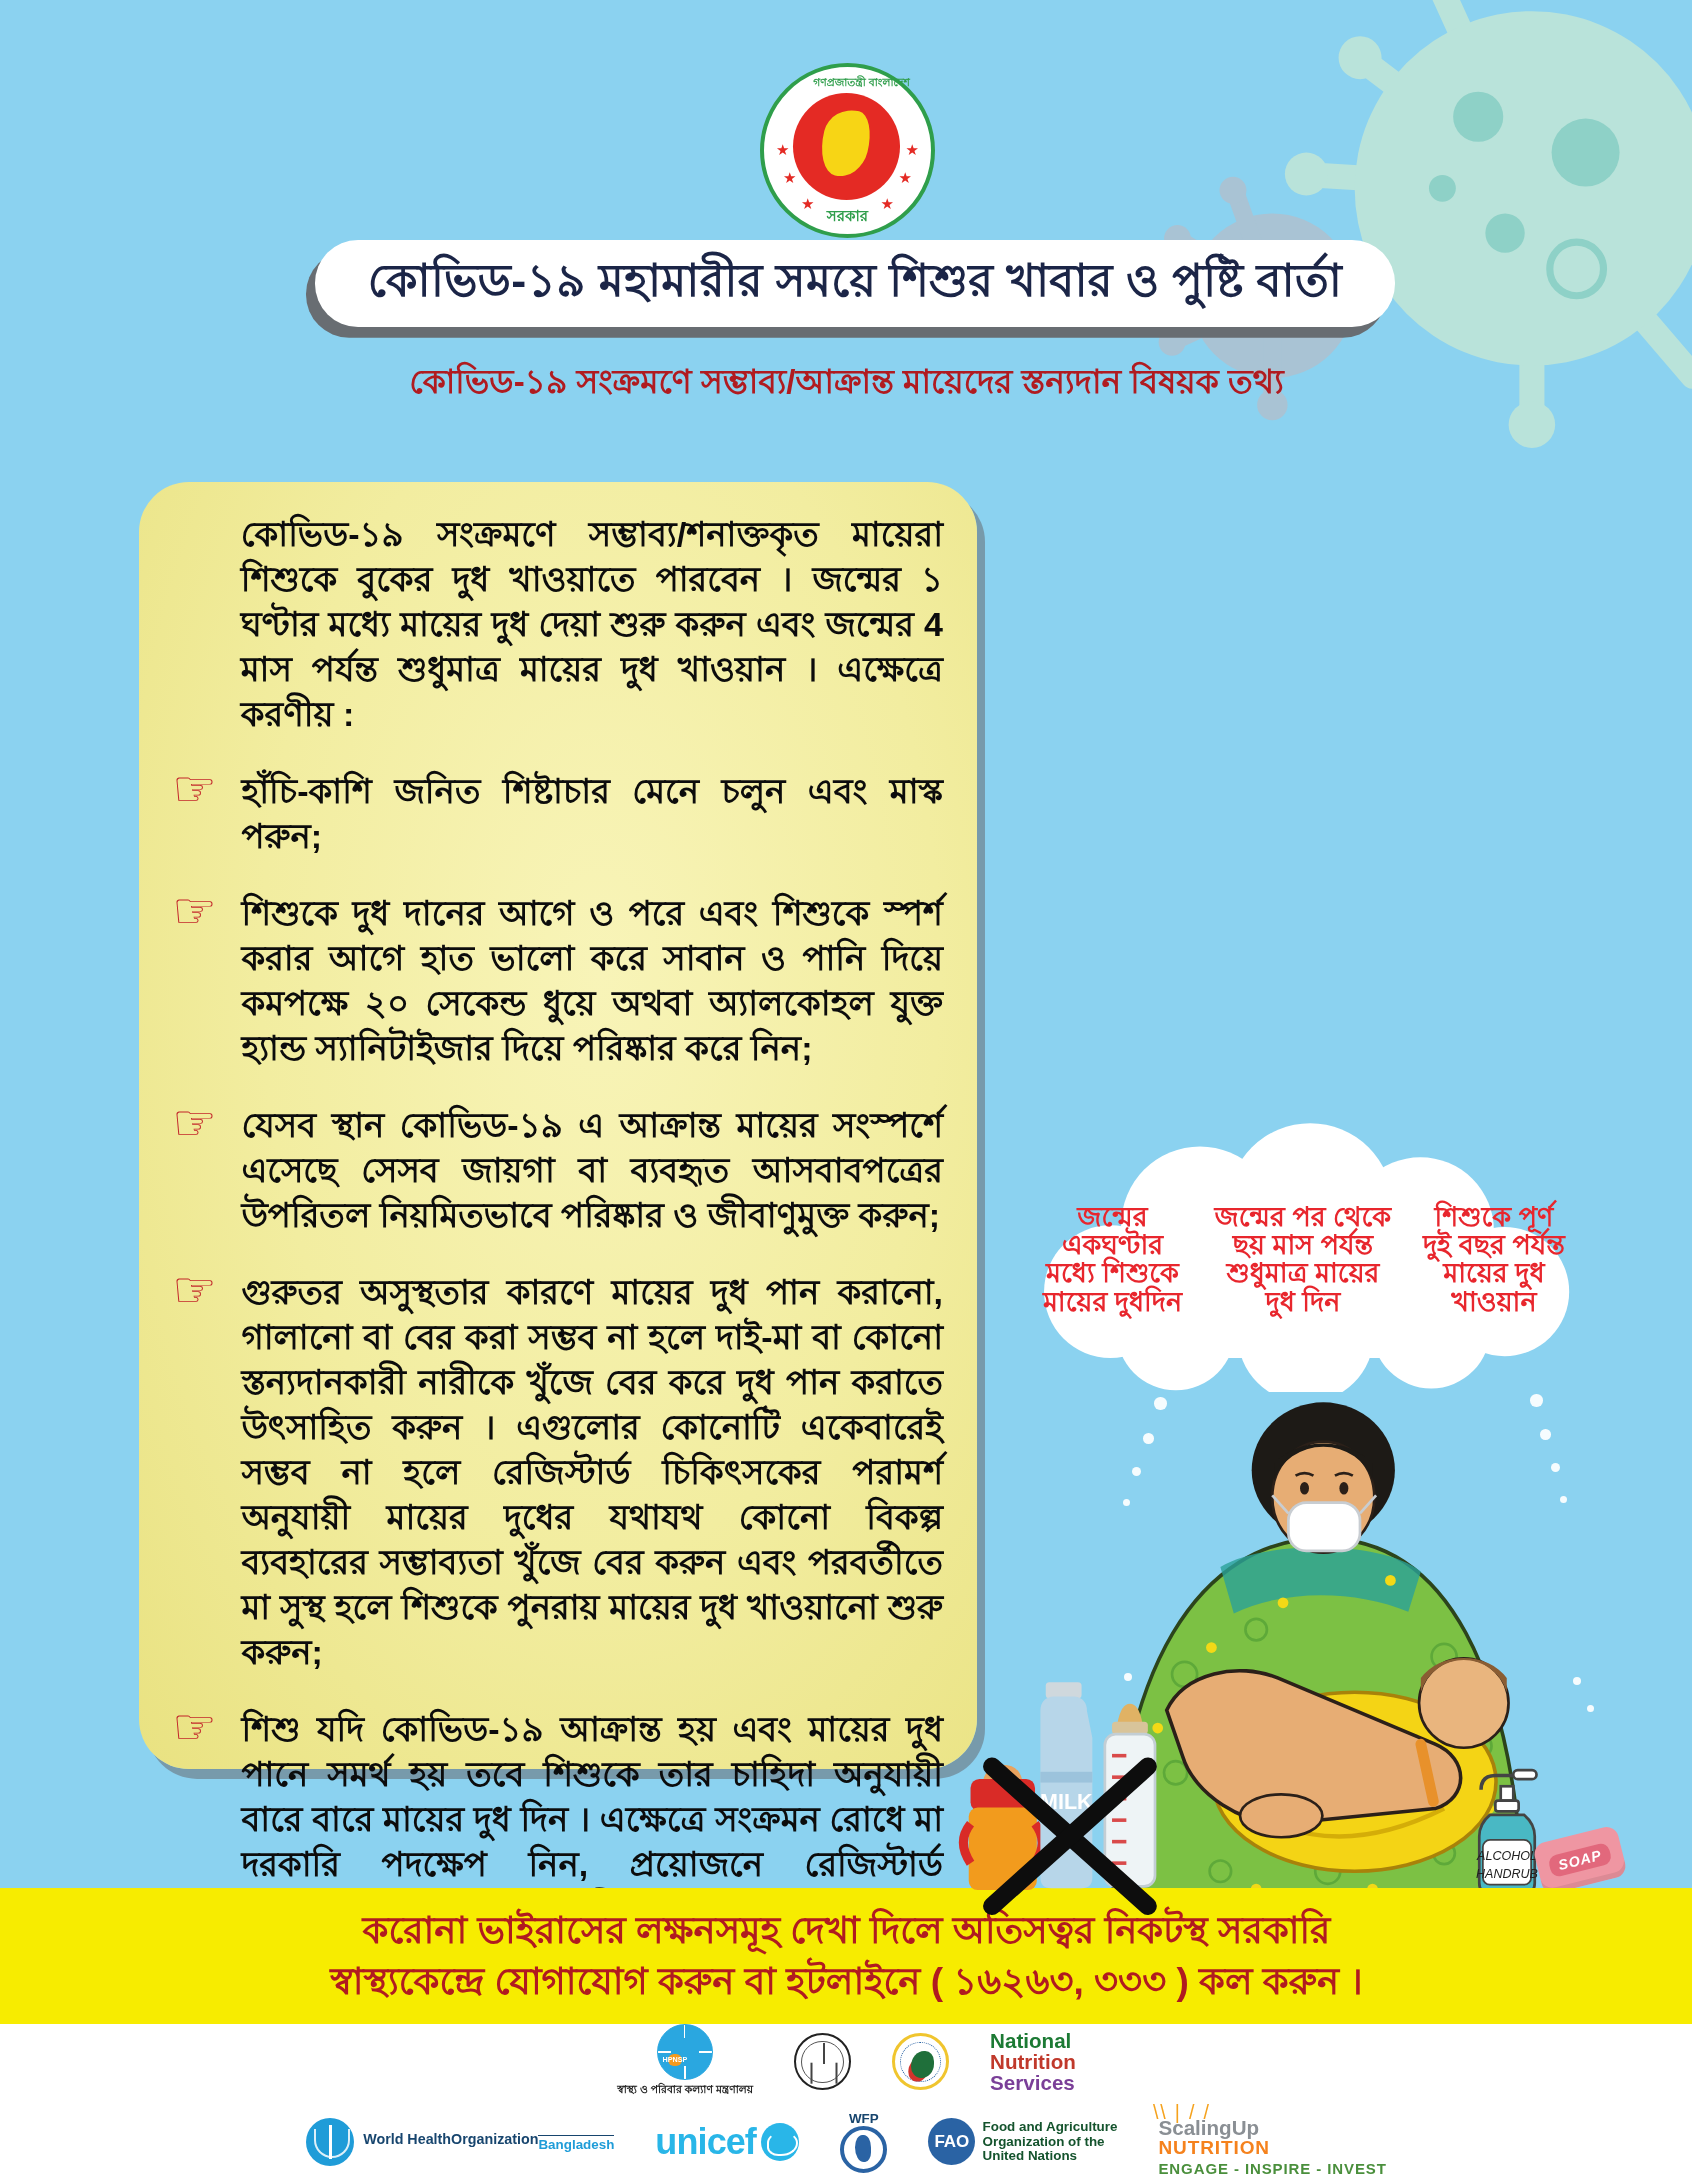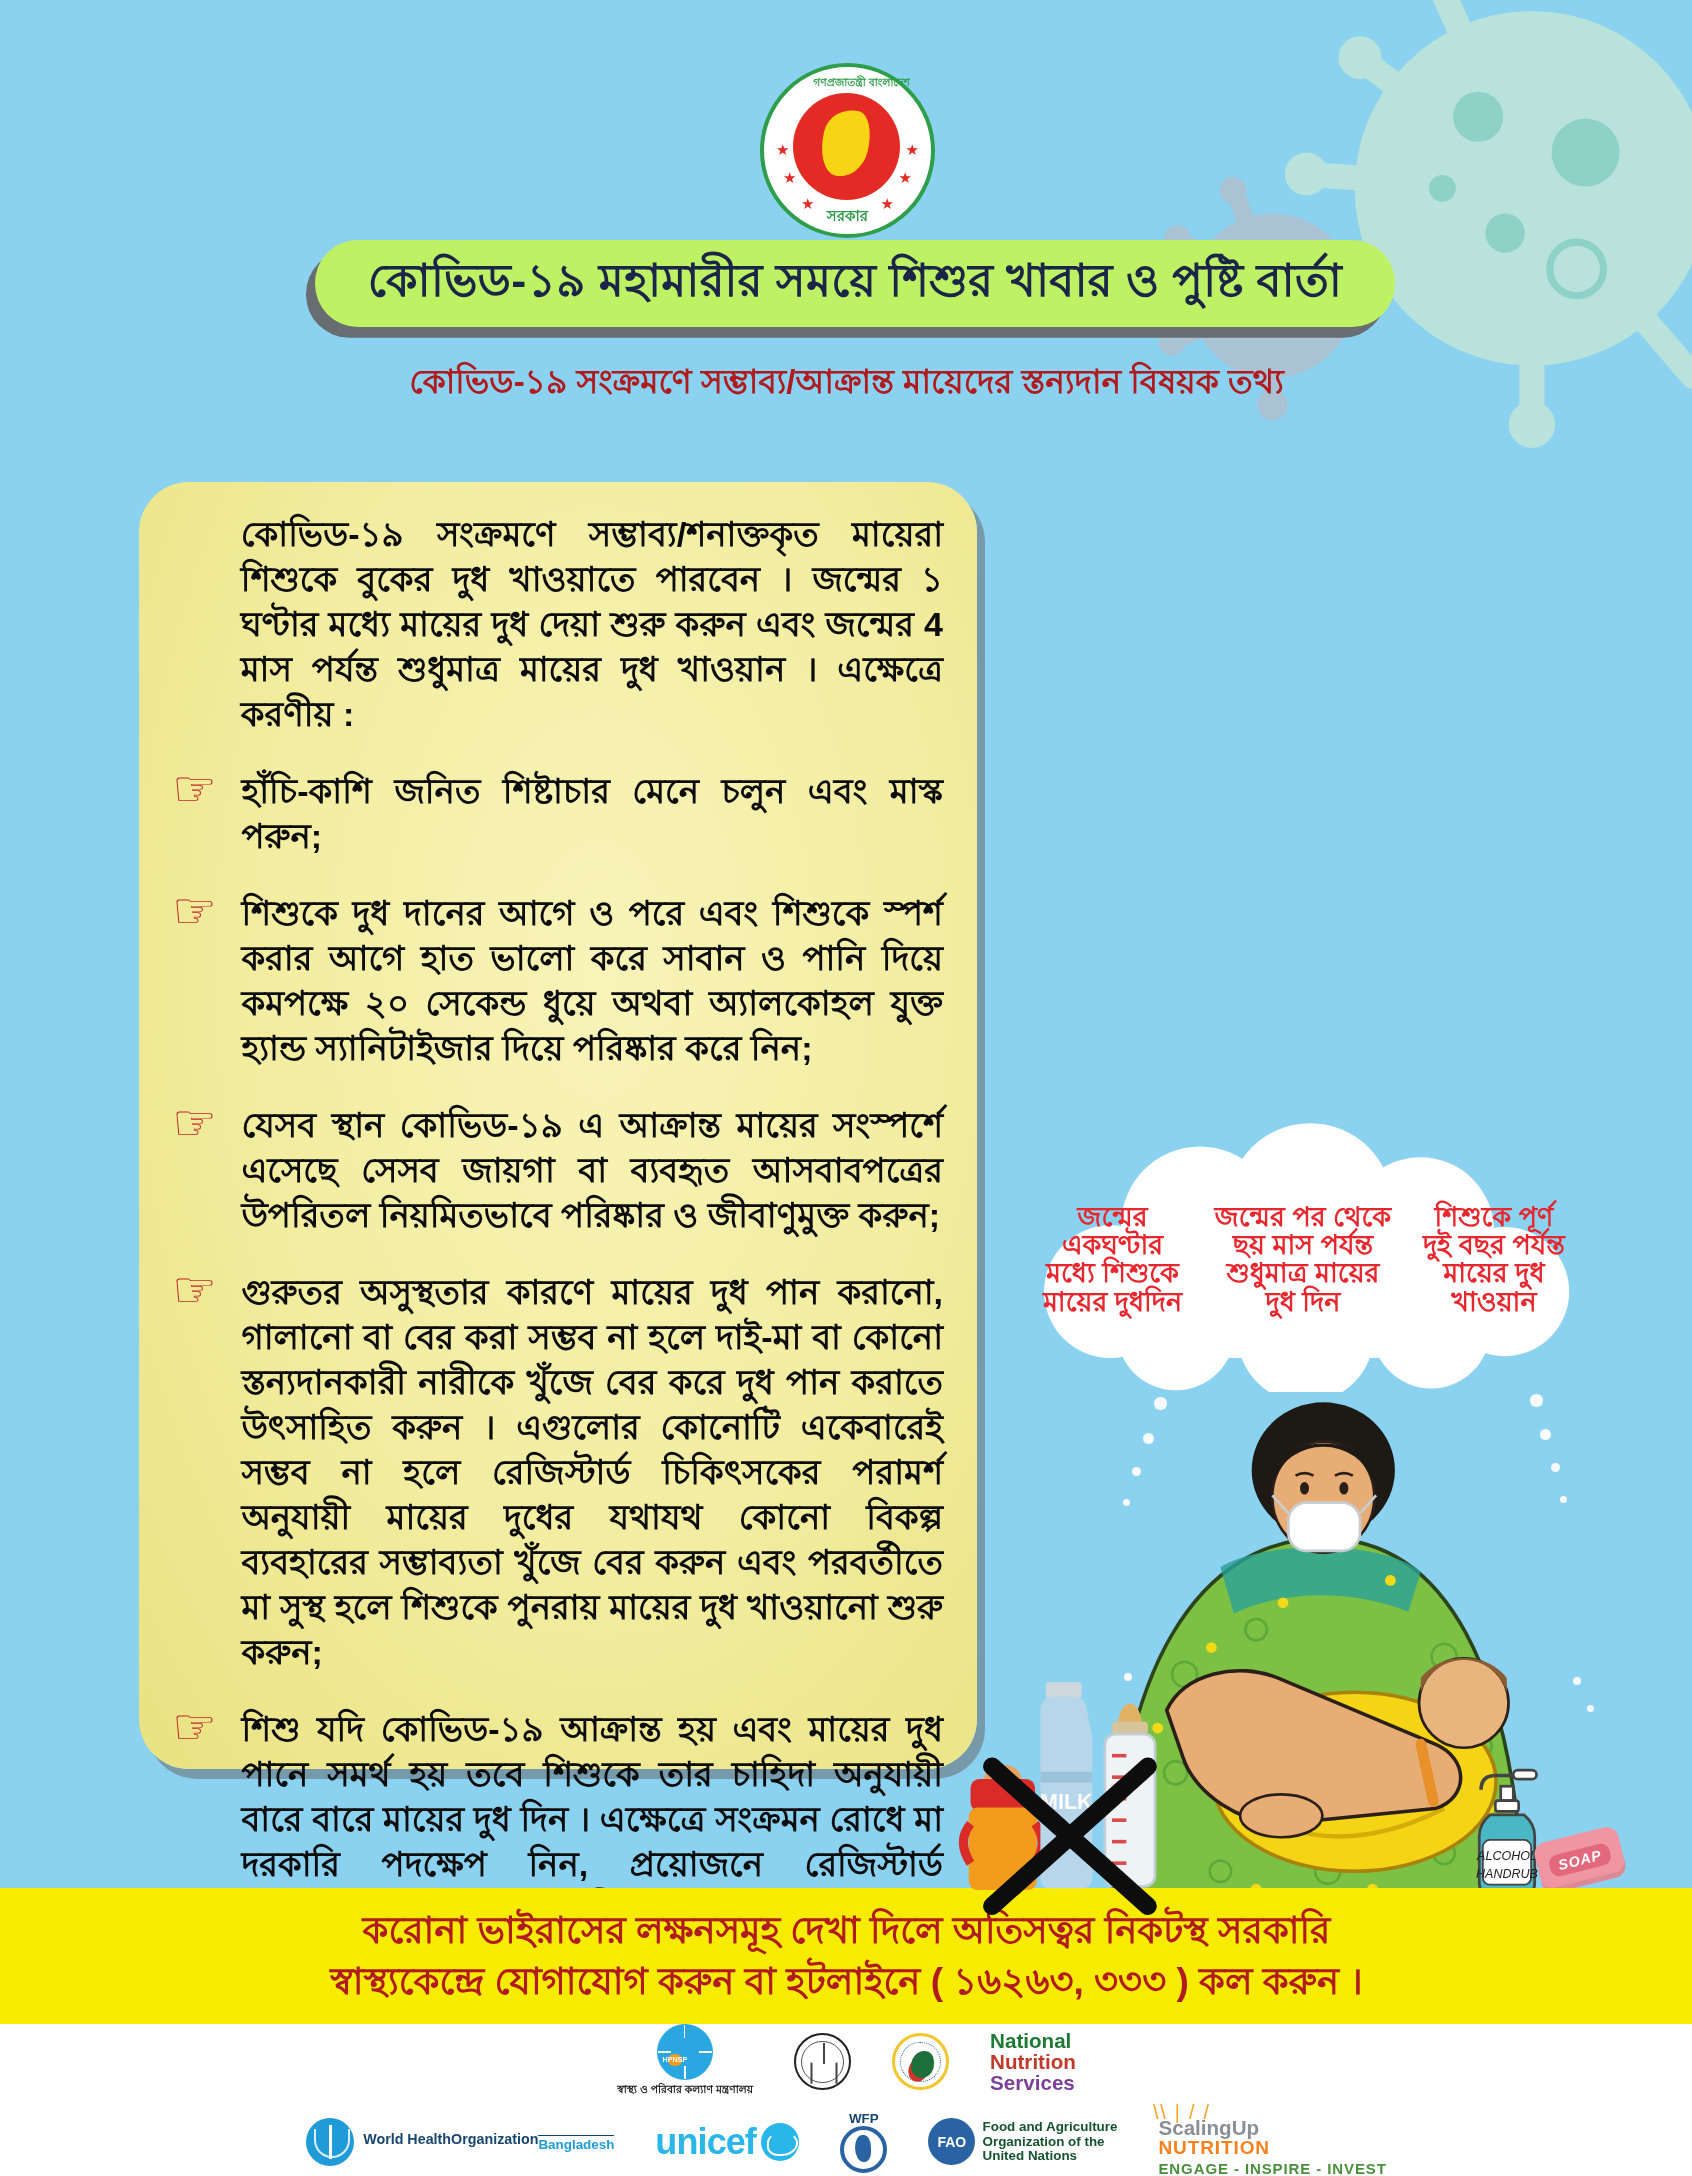--- a/index.html
+++ b/index.html
@@ -18,21 +18,21 @@
   .seal-map{ position:absolute; left:29px; top:16px; width:47px; height:68px; background:#f7d515;
              border-radius:62% 38% 55% 45% / 40% 55% 45% 60%; transform:rotate(14deg); }
   .seal-star{ position:absolute; color:#e42a24; font-size:15px; line-height:1; }
   .seal-text-top{ position:absolute; top:10.7px; left:14px; width:100%; text-align:center;
                   color:#2f9e4b; font-size:10.7px; font-weight:bold; }
   .seal-text-bottom{ position:absolute; bottom:9px; left:0; width:100%; text-align:center;
                      color:#2f9e4b; font-size:15px; font-weight:bold; }
   
   .title-banner{
     position:absolute; left:315px; top:240px; width:1080px; height:87px;
-    background:#bef264; border-radius:43px; box-shadow:-9px 10.7px 0 #686d72;
+    background:#ffffff; border-radius:43px; box-shadow:-9px 10.7px 0 #686d72;
     display:flex; align-items:center; justify-content:center; z-index:3;
   }
   .title-banner span{ font-size:45px; font-weight:bold; color:#1b2547; letter-spacing:0.4px; }
   .subtitle{
     position:absolute; left:0; top:356px; width:100%; text-align:center; z-index:3;
     font-size:33px; font-weight:bold; color:#b01b20;
   }
   
   .content-box{
     position:absolute; left:139px; top:482px; width:838px; height:1287px; z-index:2;
@@ -115,21 +115,21 @@
   .unicef-globe{ width:38px; height:38px; border-radius:50%; background:#29b6e8; position:relative; }
   .unicef-globe::before{ content:""; position:absolute; left:5.4px; top:9px; width:27px; height:19.7px;
     border:2.7px solid #fff; border-radius:50% 50% 60% 40%; border-top-color:transparent; }
   .wfp{ display:flex; flex-direction:column; align-items:center; }
   .wfp-label{ color:#17456e; font-weight:bold; font-size:13.4px; }
   .wfp-emblem{ width:47px; height:47px; border-radius:50%; border:4.5px solid #2a63a4; position:relative; background:#fff; }
   .wfp-emblem::before{ content:""; position:absolute; left:10.7px; top:5.4px; width:16px; height:27px;
      background:#2a63a4; border-radius:50% 50% 40% 60%; }
   .fao{ display:flex; align-items:center; gap:7.2px; }
   .fao-emblem{ width:47px; height:47px; border-radius:50%; background:#2a63a4; color:#fff;
-     display:flex; align-items:center; justify-content:center; font-size:14px; font-weight:bold; }
+     display:flex; align-items:center; justify-content:center; font-size:17px; font-weight:bold; }
   .fao-text{ display:flex; flex-direction:column; color:#14532d; font-weight:bold; font-size:13.4px; line-height:1.1; }
   .sun{ display:flex; flex-direction:column; align-items:flex-start; line-height:1.05; position:relative; padding-top:9px; }
   .sun-rays{ position:absolute; left:-5.4px; top:-5.4px; color:#f5a21d; font-size:19.7px; letter-spacing:1.8px; }
   .sun-top{ color:#8a8f94; font-size:20.6px; font-weight:bold; }
   .sun-bottom{ color:#f5821d; font-size:19px; font-weight:bold; letter-spacing:0.9px; }
   .sun-tag{ color:#4a8f3c; font-size:15px; font-weight:bold; margin-top:2.7px; letter-spacing:0.9px; }
 </style>
 </head>
 <body>
 

